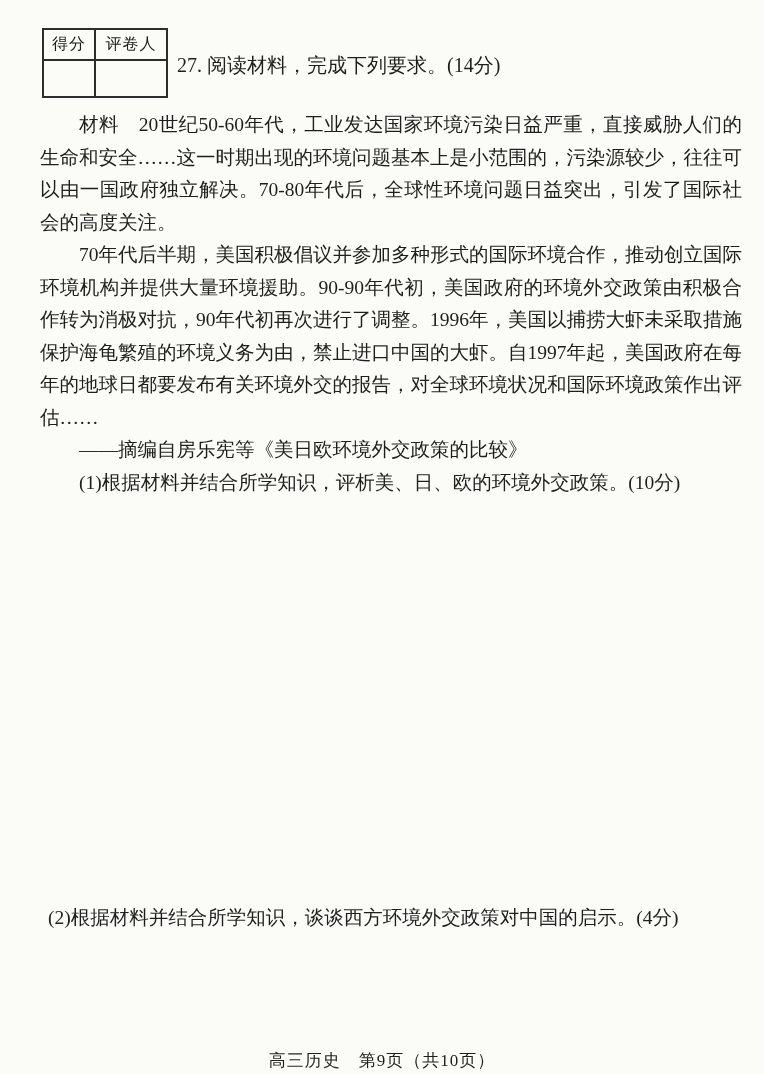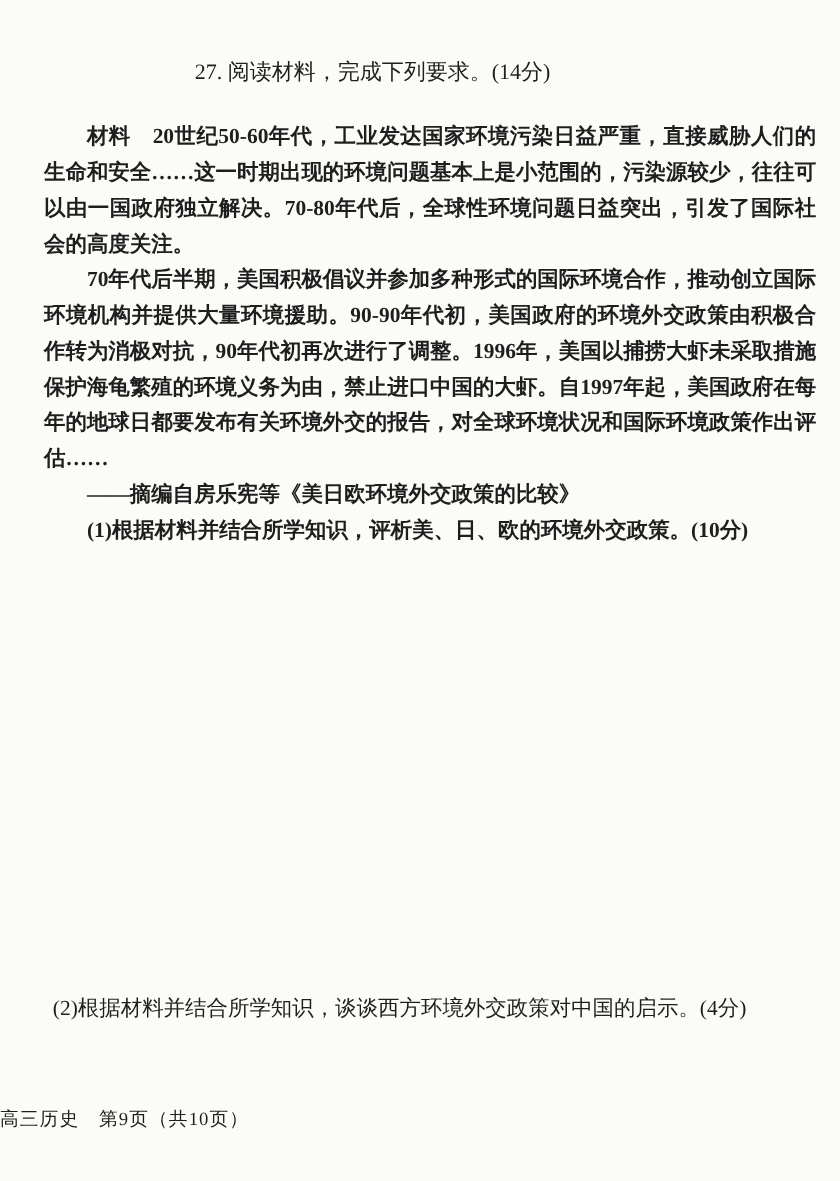--- a/index.html
+++ b/index.html
@@ -53,21 +53,20 @@
     left: 40px;
     top: 109px;
     width: 702px;
     font-size: 19.5px;
     line-height: 32.5px;
     text-align: justify;
   }
   .material p {
     margin: 0;
     text-indent: 2em;
-    font-weight: bold;
   }
   .attribution {
     margin: 0;
     text-align: left;
     line-height: 32.5px;
   }
   .sub-question {
     margin: 8px;
     text-indent: 0;
     line-height: 32.5px;
@@ -78,32 +77,38 @@
     left: 40px;
     top: 894px;
     width: 702px;
     font-size: 19.5px;
     line-height: 32.5px;
   }
 
   .page-footer {
     position: absolute;
     left: 0;
-    top: 1006px;
+    top: 1049px;
     width: 100%;
-    text-align: left;
+    text-align: center;
     font-size: 17px;
     letter-spacing: 1px;
   }
 </style>
 </head>
 <body>
 
 <div class="page">
 
+  <div class="score-table">
+    <div class="cell r0 c0">得分</div>
+    <div class="cell r0">评卷人</div>
+    <div class="cell c0"></div>
+    <div class="cell"></div>
+  </div>
 
   <div class="q-title">27. 阅读材料，完成下列要求。(14分)</div>
 
   <div class="material">
     <p>材料　20世纪50-60年代，工业发达国家环境污染日益严重，直接威胁人们的生命和安全……这一时期出现的环境问题基本上是小范围的，污染源较少，往往可以由一国政府独立解决。70-80年代后，全球性环境问题日益突出，引发了国际社会的高度关注。</p>
     <p>70年代后半期，美国积极倡议并参加多种形式的国际环境合作，推动创立国际环境机构并提供大量环境援助。90-90年代初，美国政府的环境外交政策由积极合作转为消极对抗，90年代初再次进行了调整。1996年，美国以捕捞大虾未采取措施保护海龟繁殖的环境义务为由，禁止进口中国的大虾。自1997年起，美国政府在每年的地球日都要发布有关环境外交的报告，对全球环境状况和国际环境政策作出评估……</p>
     <p class="attribution">——摘编自房乐宪等《美日欧环境外交政策的比较》</p>
     <p class="sub-question">(1)根据材料并结合所学知识，评析美、日、欧的环境外交政策。(10分)</p>
   </div>
 

